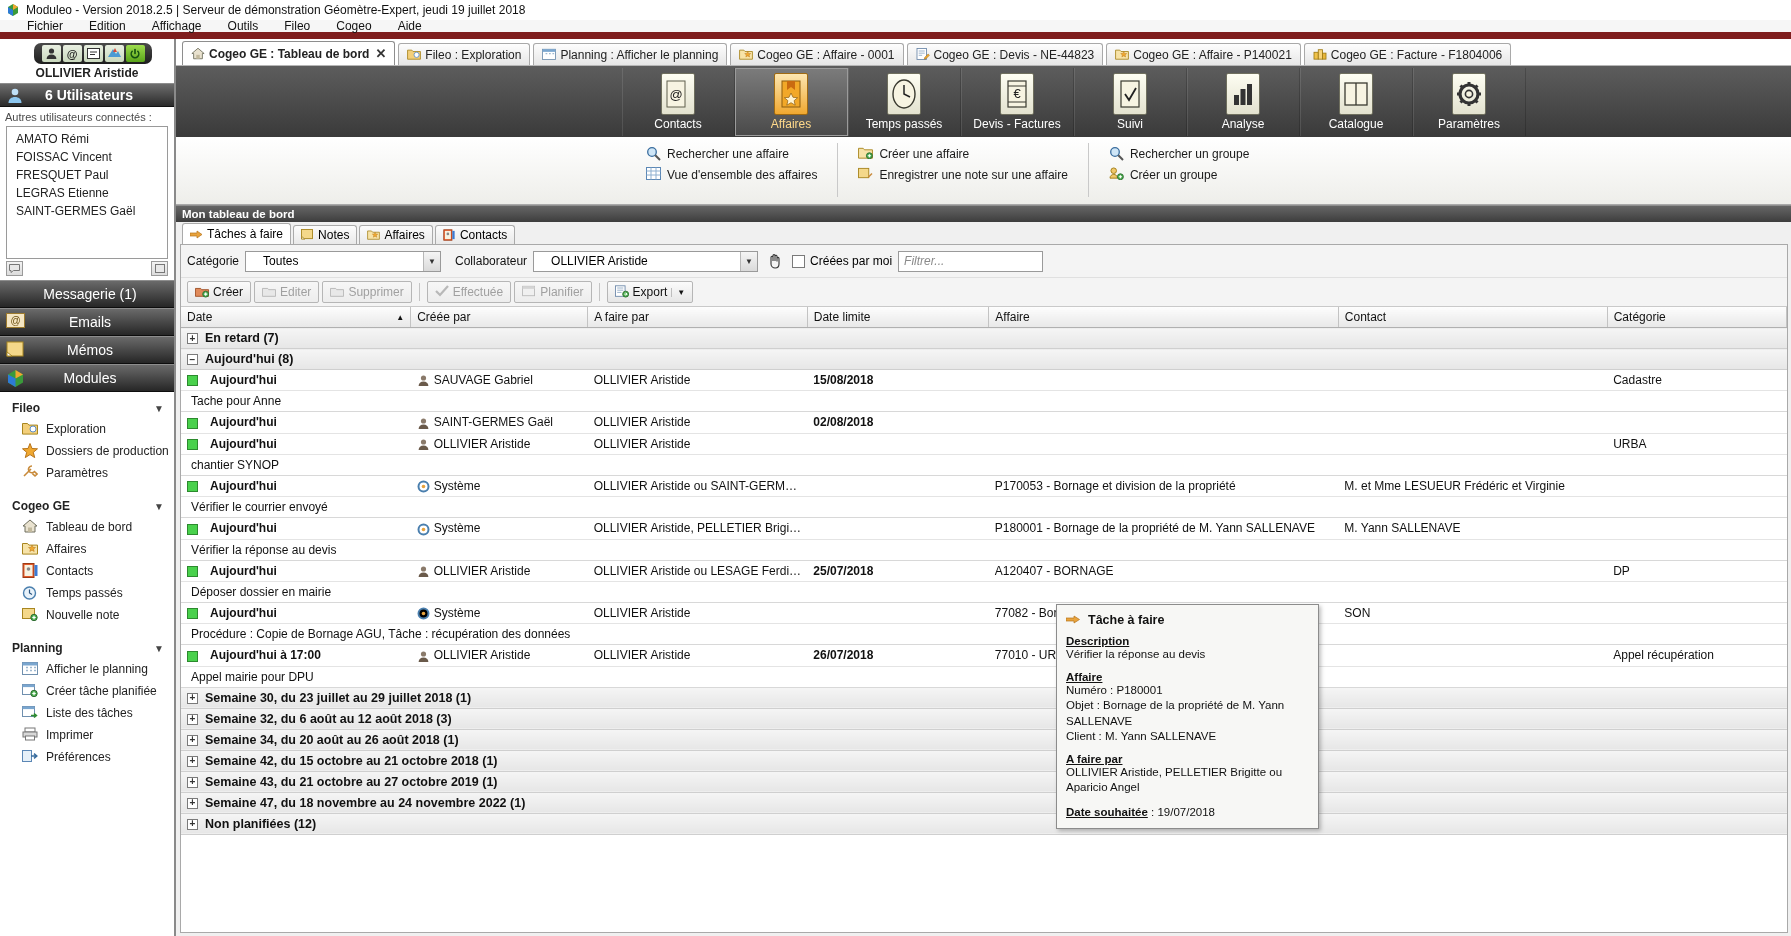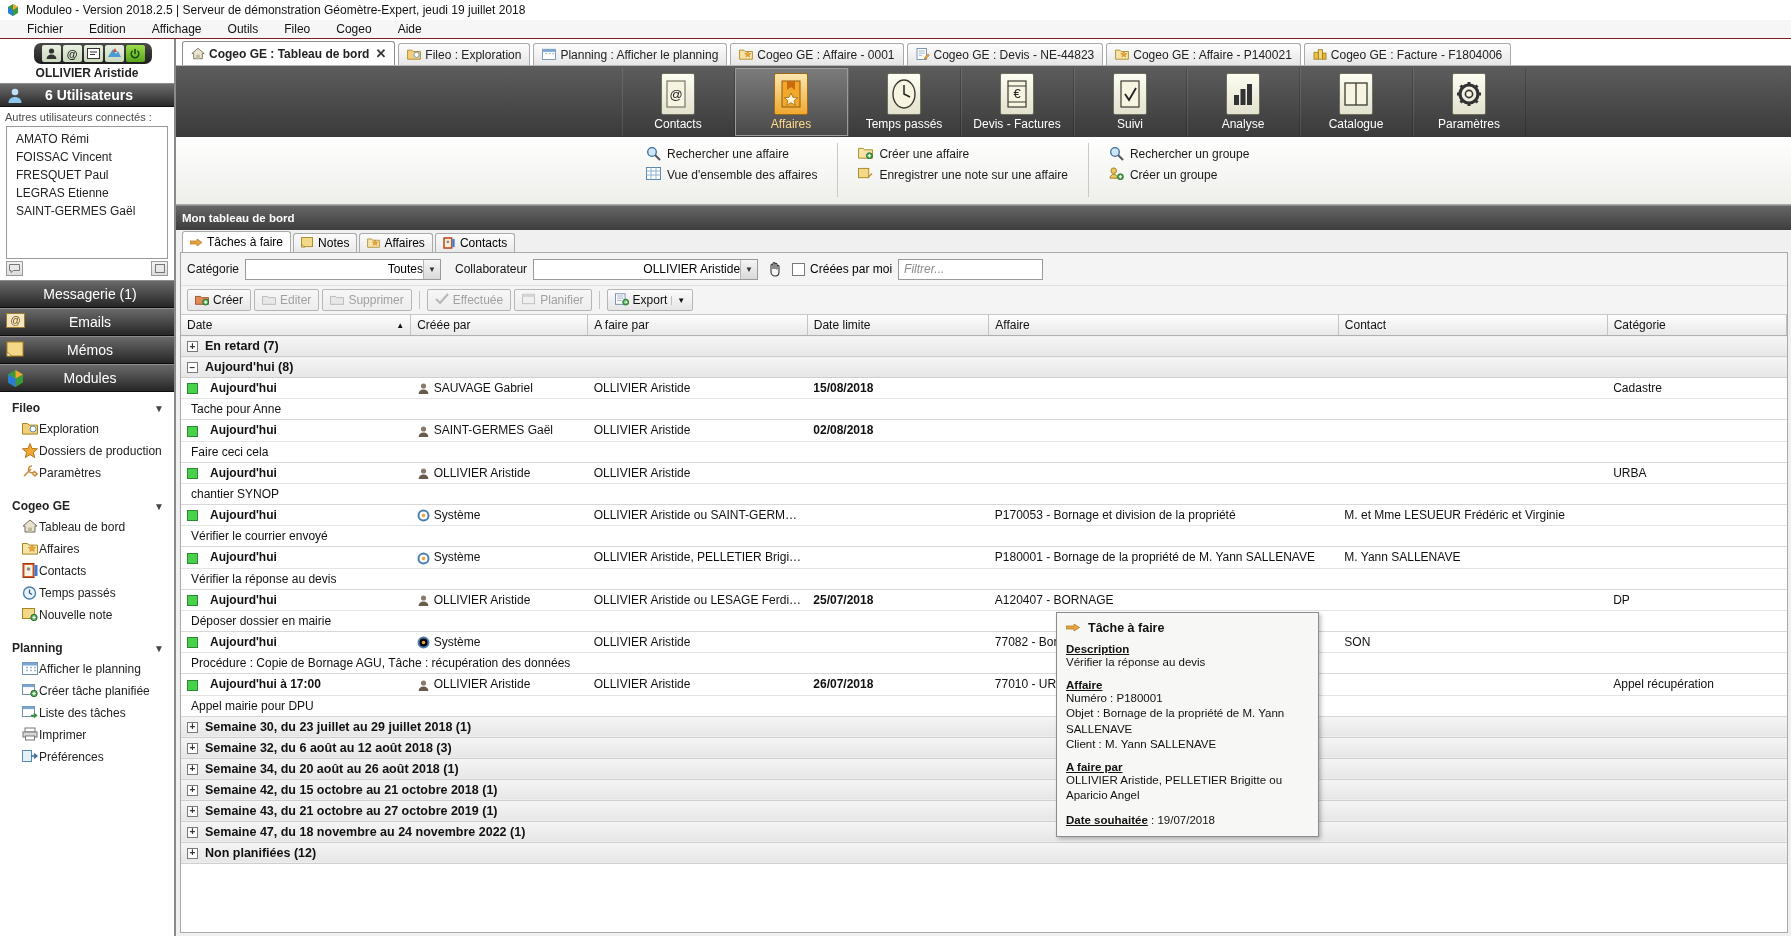--- a/index.html
+++ b/index.html
@@ -15,21 +15,21 @@
   .titlebar {
     height: 20px; background: #ffffff; display: flex; align-items: center;
     padding-left: 6px; font-size: 12px; color: #111;
   }
   .titlebar .logo {
     width: 14px; height: 14px; margin-right: 6px; position: relative; flex: 0 0 auto;
   }
   .titlebar .logo svg { display:block; }
   
   .menubar {
-    height: 19px; background: #f6f6f6; border-bottom: 1px solid #7f1d1d;
+    height: 19px; background: #f6f6f6; border-bottom: 7px solid #7f1d1d;
     display: flex; align-items: center; padding-left: 14px; gap: 0px;
   }
   .menubar .mi {
     padding: 2px 13px; font-size: 12px; color: #111; cursor: default;
   }
   
   .main {
     display: flex; height: calc(936px - 39px); width: 1791px;
   }
   
@@ -88,21 +88,21 @@
   .bigbtn .blabel { flex: 1; text-align: center; padding-right: 19px; }
   .navscroll { flex: 1; overflow: hidden; background: #fff; padding-top: 6px; }
   .navgroup { margin-bottom: 2px; }
   .navgroup-head {
     display: flex; align-items: center; justify-content: space-between;
     font-weight: bold; font-size: 12px; color: #222; padding: 3px 10px 3px 12px;
     cursor: pointer;
   }
   .chev { color: #444; font-size: 10px; }
   .navitem {
-    display: flex; align-items: center; gap: 1px; font-size: 12px;
+    display: flex; align-items: center; gap: 8px; font-size: 12px;
     color: #222; padding: 3px 0 3px 22px; cursor: pointer;
   }
   .navitem .nicon { width: 16px; height: 16px; flex: 0 0 auto; }
   .navspacer { height: 10px; }
   
   .rightside { flex: 1; display: flex; flex-direction: column; background: #d4d0c8; min-width:0; }
   
   .tabstrip {
     height: 27px; background: #ffffff; display: flex; align-items: flex-end;
     padding: 0 0 0 6px; gap: 3px; border-bottom: 1px solid #b6b6b6;
@@ -157,21 +157,21 @@
   .cmdgroup:last-child { border-right: none; }
   .cmditem {
     display: flex; align-items: center; gap: 6px; font-size: 12px;
     color: #1a1a1a; padding: 3px 2px; cursor: pointer; white-space: nowrap;
   }
   .cmdicon { width: 15px; height: 15px; flex: 0 0 auto; }
   
   .dash { flex: 1; display: flex; flex-direction: column; background: #f0f0f0; min-height:0;}
   .dashtitle {
     background: linear-gradient(#666666,#3d3d3d);
-    height: 25px; display: flex; align-items: center; padding-left: 6px;
+    height: 17px; display: flex; align-items: center; padding-left: 6px;
     color: #fff; font-weight: bold; font-size: 11.5px;
     border-top: 1px solid #8f8f8f;
   }
   .dtabs {
     display: flex; align-items: flex-end; gap: 2px; height: 22px;
     background: #f0f0f0; padding: 2px 0 0 6px;
   }
   .dtab {
     height: 19px; display: flex; align-items: center; gap: 4px; padding: 0 7px;
     font-size: 12px; border: 1px solid #aaa; border-bottom: none;
@@ -184,22 +184,22 @@
     flex: 1; border: 1px solid #a9a9a9; margin: 0 3px 3px 4px;
     background: #ffffff; display: flex; flex-direction: column; min-height:0;
   }
   .filterbar {
     display: flex; align-items: center; gap: 6px; padding: 5px 6px;
     background: #f4f4f4; border-bottom: 1px solid #e0e0e0;
   }
   .flabel { font-size: 12px; color: #111; }
   .fselect {
     border: 1px solid #9a9a9a; background: #fff; height: 21px; width: 196px;
-    display: flex; align-items: center; padding: 0 0 0 4px; font-size: 12px;
-    justify-content: flex-end; cursor: pointer;
+    display: flex; align-items: center; padding: 0 0 0 17px; font-size: 12px;
+    justify-content: space-between; cursor: pointer;
   }
   .fselect.wide { width: 225px; }
   .fselect .arrow {
     width: 17px; height: 19px; background: linear-gradient(#f5f5f5,#dadada);
     border-left: 1px solid #b7b7b7; display: flex; align-items: center;
     justify-content: center; font-size: 8px; color: #333;
   }
   .handbtn {
     width: 22px; height: 22px; display: flex; align-items: center;
     justify-content: center; cursor: pointer; border:1px solid transparent;
@@ -963,23 +963,20 @@
                 <td class="cell"><svg class="personico" viewBox="0 0 13 13">
                       <circle cx="6.5" cy="4" r="2.6" fill="#8a7a6a"></circle>
                       <path d="M1.6 12c0-3 2.2-4.6 4.9-4.6S11.4 9 11.4 12z" fill="#6a5a4a"></path>
                     </svg><span>SAINT-GERMES Gaël</span></td>
                 <td class="cell">OLLIVIER Aristide</td>
                 <td class="cell deadline">02/08/2018</td>
                 <td class="cell"></td>
                 <td class="cell"></td>
                 <td class="cell"></td>
               </tr>
-              <tr class="noterow">
-                <td class="cell" colspan="7">Faire ceci cela</td>
-              </tr>
 
               <tr class="taskrow">
                 <td class="cell datecell"><span class="statusbox"></span><span>Aujourd'hui</span></td>
                 <td class="cell"><svg class="personico" viewBox="0 0 13 13">
                       <circle cx="6.5" cy="4" r="2.6" fill="#8a7a6a"></circle>
                       <path d="M1.6 12c0-3 2.2-4.6 4.9-4.6S11.4 9 11.4 12z" fill="#6a5a4a"></path>
                     </svg><span>OLLIVIER Aristide</span></td>
                 <td class="cell">OLLIVIER Aristide</td>
                 <td class="cell deadline"></td>
                 <td class="cell"></td>

